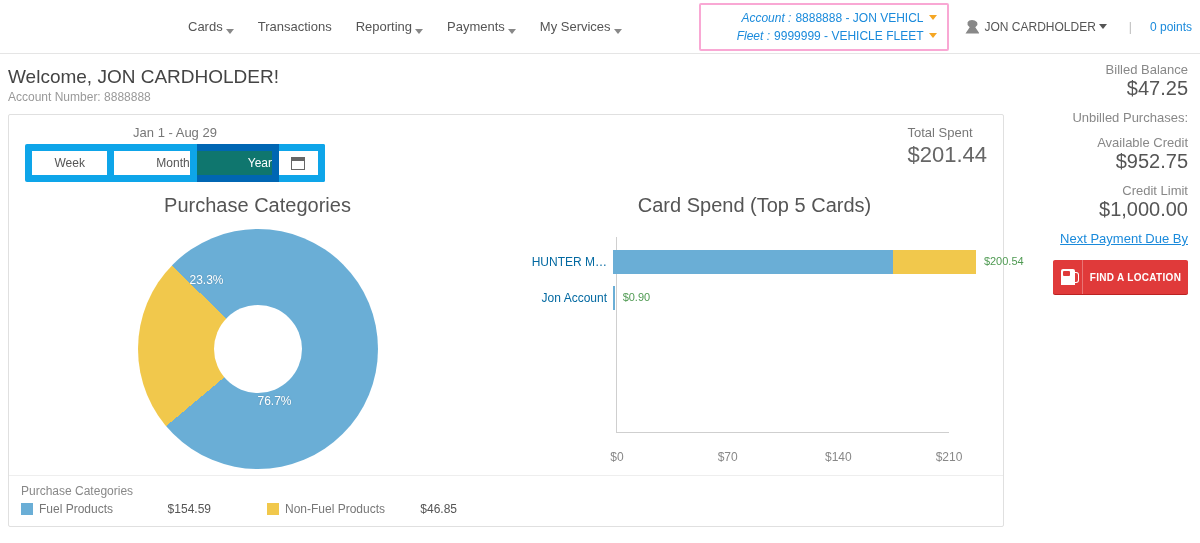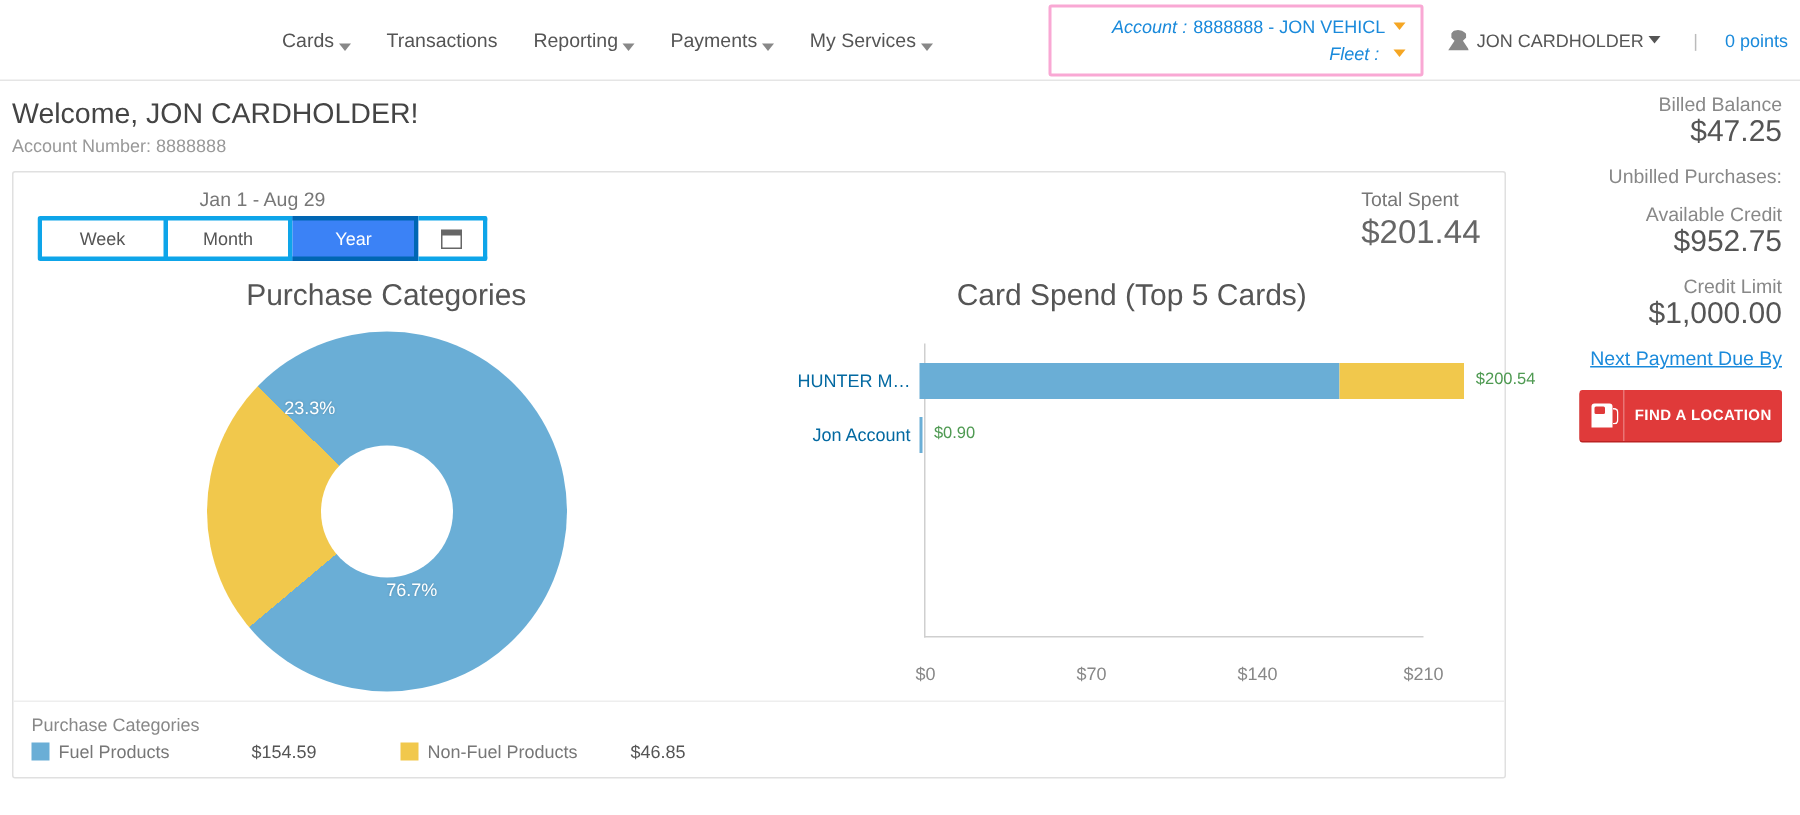--- a/index.html
+++ b/index.html
@@ -91,30 +91,30 @@
   }
   .range-wrap { width: 300px; text-align: center; }
   .range-label { font-size: 13px; color: #777; margin-bottom: 4px; }
   .seg-group {
     display: flex;
     border-radius: 2px;
     overflow: hidden;
   }
   .seg {
     flex: 1;
-    border: 3px solid #0ea5e9;
+    border: 7px solid #0ea5e9;
     font-size: 12px;
     text-align: center;
     padding: 5px 0;
     background: #fff;
     cursor: pointer;
     color: #555;
   }
-  .seg + .seg { border-left: none; }
-  .seg.active { background: #3b82f6; color: #fff; border-color: #0066b3; }
+  .seg + .seg { border-left: none; text-align: right; }
+  .seg.active { background: #0f766e; color: #fff; border-color: #0066b3; }
   .seg.cal {
     flex: 0 0 46px;
     display: flex; align-items: center; justify-content: center;
   }
   .cal-icon {
     width: 14px; height: 13px;
     border: 1.5px solid #666;
     border-top-width: 4px;
     position: relative;
   }
@@ -257,20 +257,21 @@
   </div>
 
   <div class="context-box">
     <div class="context-row">
       <span class="label"><span>Account</span> :</span>
       <span class="value">8888888 - JON VEHICL</span>
       <span class="caret-down"></span>
     </div>
     <div class="context-row">
       <span class="label"><span>Fleet</span> :</span>
+      <span class="value">9999999 - VEHICLE FLEET</span>
       <span class="caret-down"></span>
     </div>
   </div>
 
   <div class="user-area">
     <div class="user-link">
       <span class="user-icon"></span>
       <span>JON CARDHOLDER</span>
       <span class="caret-down" style="border-top-color:#555"></span>
     </div>

